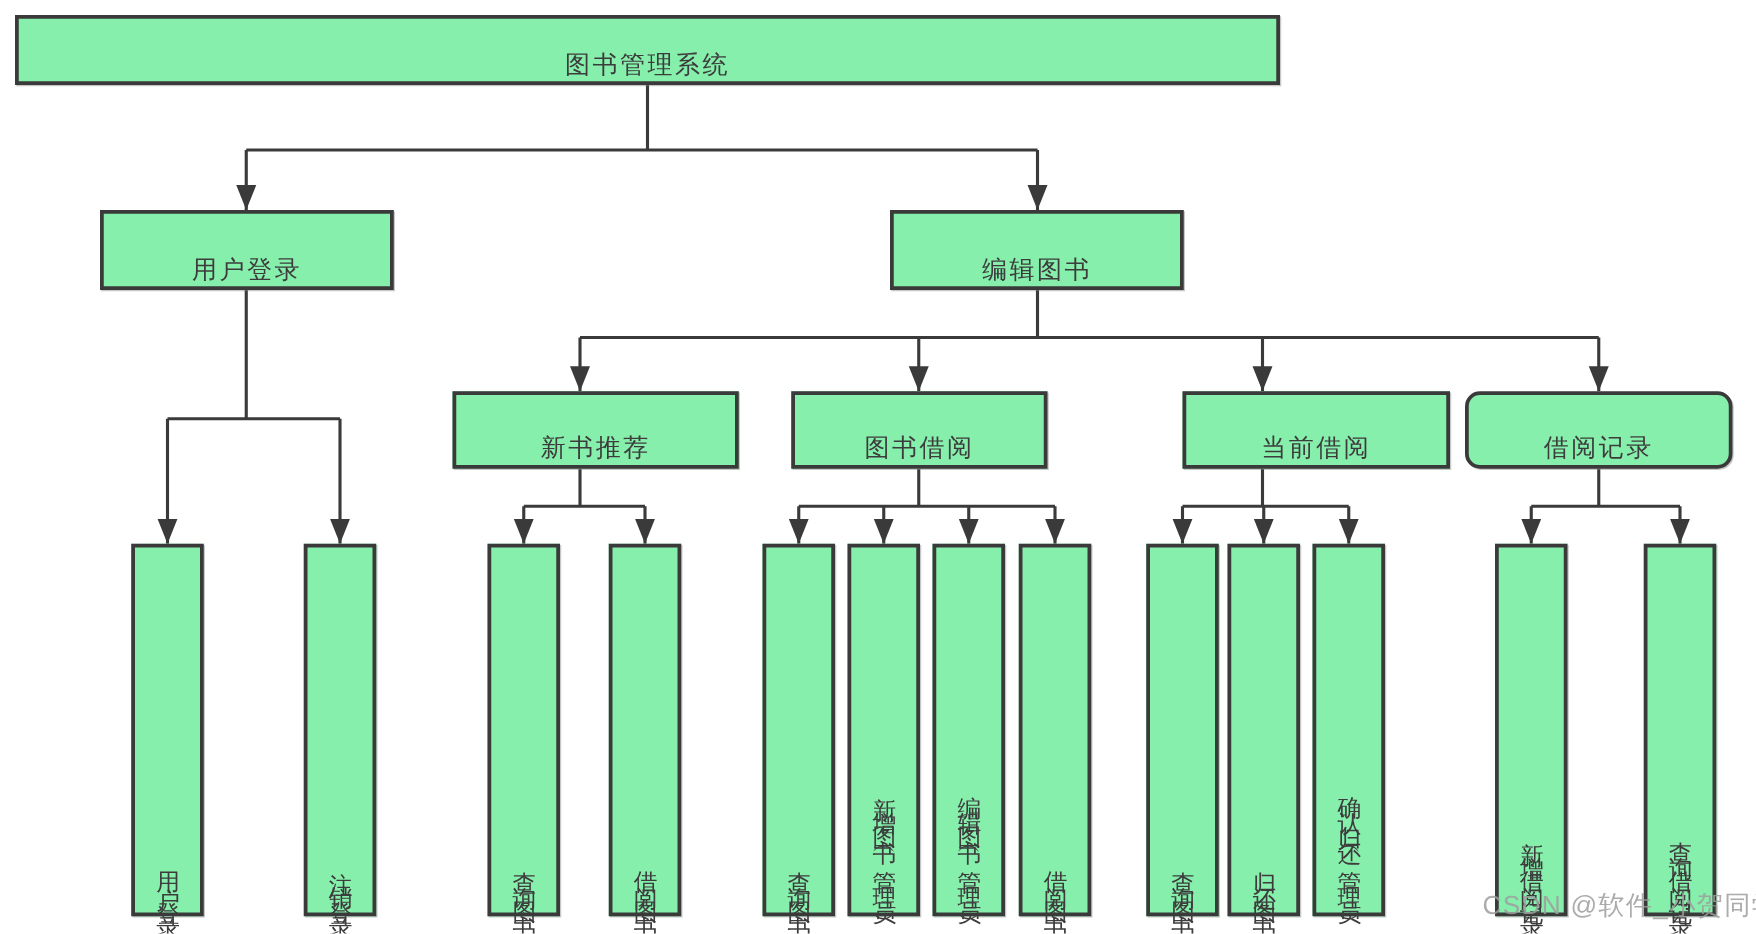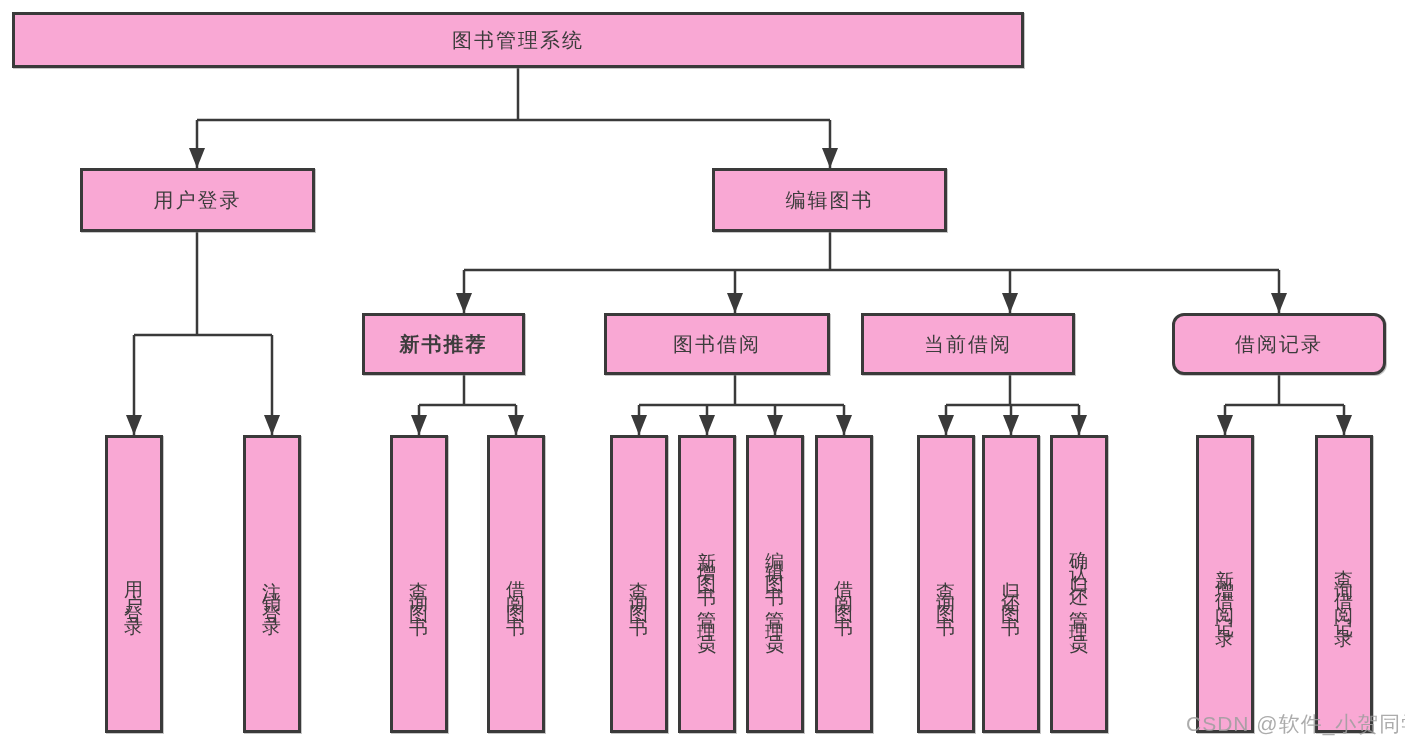--- a/index.html
+++ b/index.html
@@ -16,25 +16,25 @@
     overflow: hidden;
   }
   svg.wires {
     position: absolute;
     left: 0; top: 0;
     width: 1405px;
     height: 747px;
   }
   .node {
     position: absolute;
-    background: #f9a8d4;
+    background: #86efac;
     border: 3px solid #3a3a3a;
     box-shadow: 1px 1px 0 rgba(130,130,130,0.45);
     display: flex;
-    align-items: center;
+    align-items: flex-end;
     justify-content: center;
     color: #3c3c3c;
     letter-spacing: 2px;
   }
   .node.h { font-size: 20px; }
   .node.root { left: 12px; top: 12px; width: 1012px; height: 56px; }
   .node.lvl2 { height: 64px; top: 168px; width: 235px; }
   .node.lvl3 { height: 62px; top: 313px; }
   .node.leaf { top: 435px; width: 58px; height: 298px; }
   .vtext {
@@ -117,27 +117,27 @@
     <span>图书管理系统</span>
   </div>
 
   <div class="node h lvl2" style="left:80px;">
     <span>用户登录</span>
   </div>
   <div class="node h lvl2" style="left:712px;">
     <span>编辑图书</span>
   </div>
 
-  <div class="node h lvl3" style="left:362px;width:163px;font-weight:bold;">
+  <div class="node h lvl3" style="left:362px;width:229px;">
     <span>新书推荐</span>
   </div>
-  <div class="node h lvl3" style="left:604px;width:226px;">
+  <div class="node h lvl3" style="left:633px;width:205px;">
     <span>图书借阅</span>
   </div>
-  <div class="node h lvl3" style="left:861px;width:214px;">
+  <div class="node h lvl3" style="left:946px;width:214px;">
     <span>当前借阅</span>
   </div>
   <div class="node h lvl3" style="left:1172px;width:214px;border-radius:12px;">
     <span>借阅记录</span>
   </div>
 
   <div class="node leaf" style="left:105px;">
     <span class="vtext">用户登录</span>
   </div>
   <div class="node leaf" style="left:243px;">

